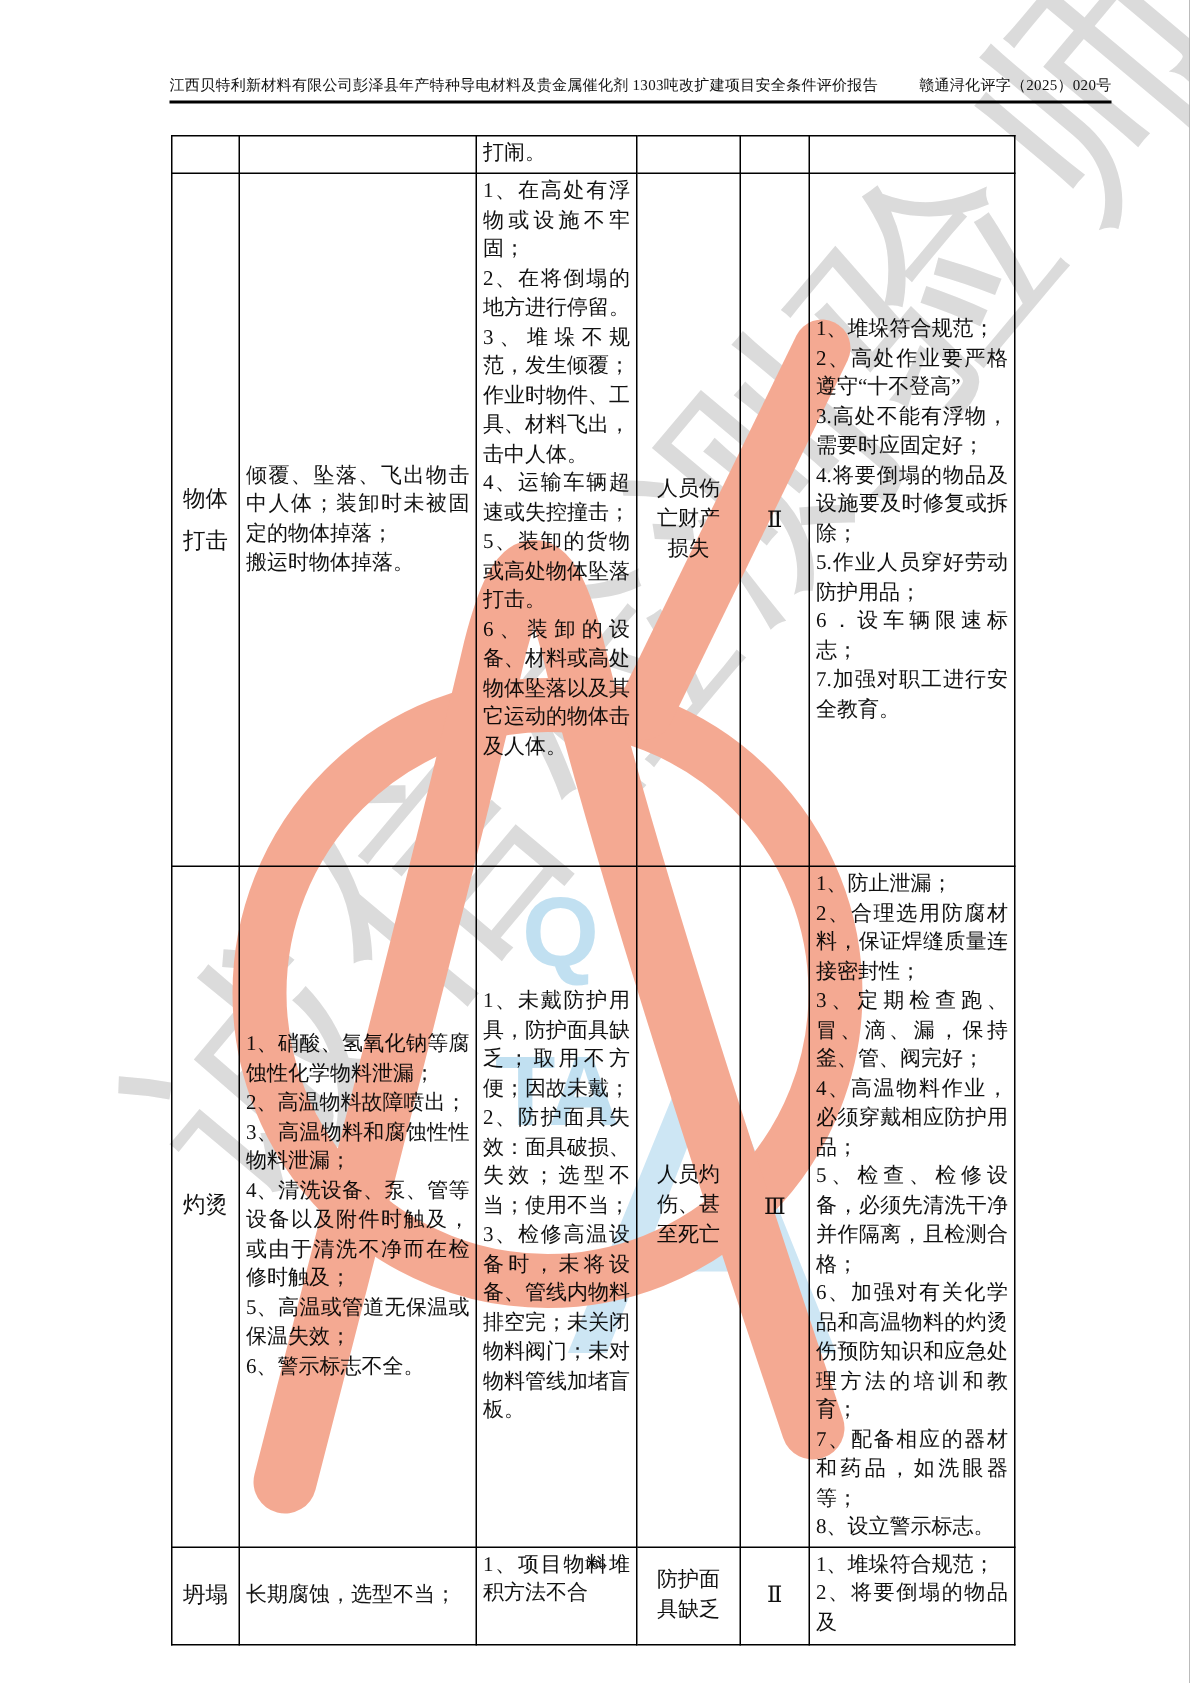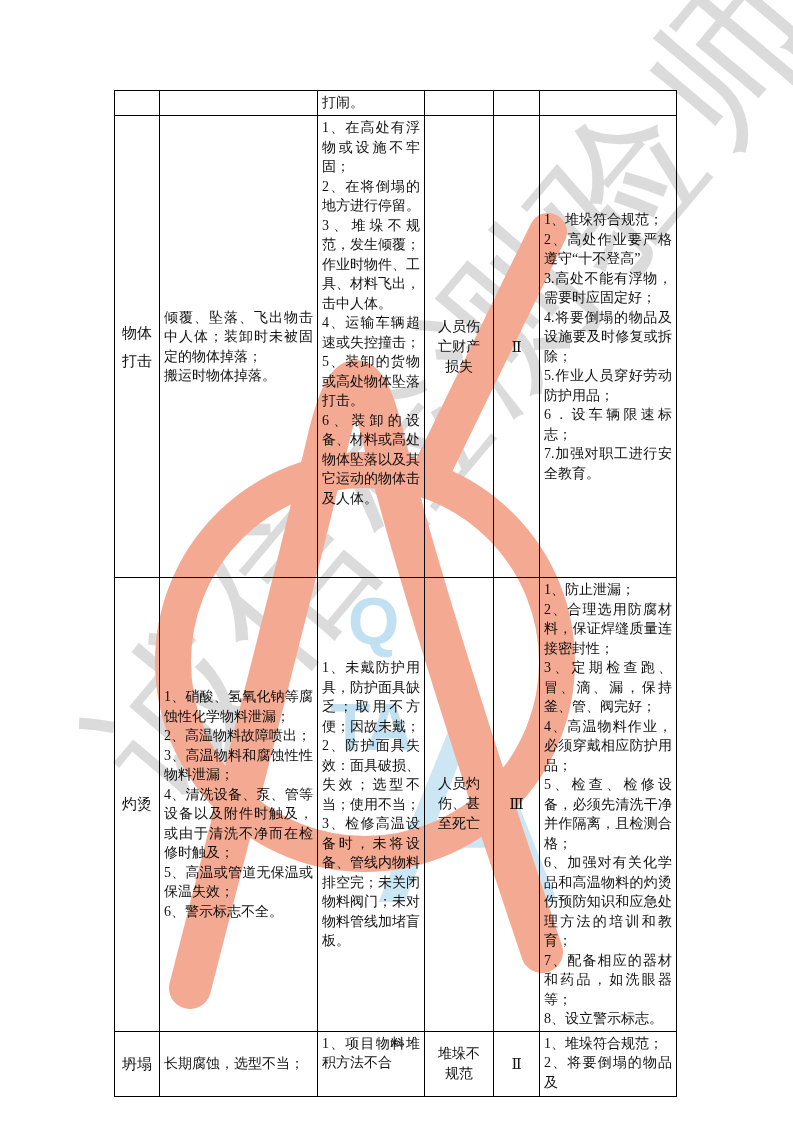--- a/index.html
+++ b/index.html
@@ -43,20 +43,24 @@
   .watermark{
     position:absolute;left:0;top:0;width:793px;height:1122px;
     pointer-events:none;z-index:3;mix-blend-mode:multiply;opacity:0.92;
   }
 </style>
 </head>
 <body>
 
 <div class="page">
 
+  <div class="header">
+    <span>江西贝特利新材料有限公司彭泽县年产特种导电材料及贵金属催化剂 1303吨改扩建项目安全条件评价报告</span>
+    <span class="hr-right">赣通浔化评字（2025）020号</span>
+  </div>
 
   <table class="report-table">
     <colgroup>
       <col style="width:45px">
         <col style="width:158px">
         <col style="width:107px">
       <col style="width:69px">
         <col style="width:46px">
         <col style="width:137px">
     </colgroup>
@@ -144,21 +148,21 @@
         <td>
           <div class="cat">坍塌</div>
         </td>
         <td>
           <div class="cell pre">长期腐蚀，选型不当；</div>
         </td>
         <td class="top">
           <div class="cell pre">1、项目物料堆积方法不合</div>
         </td>
         <td>
-          <div class="cons">堆垛不规范</div>
+          <div class="cons">防护面具缺乏</div>
         </td>
         <td>
           <div class="lvl">Ⅱ</div>
         </td>
         <td class="top">
           <div class="cell pre">1、堆垛符合规范；
 2、将要倒塌的物品及</div>
         </td>
       </tr>
     </tbody>

